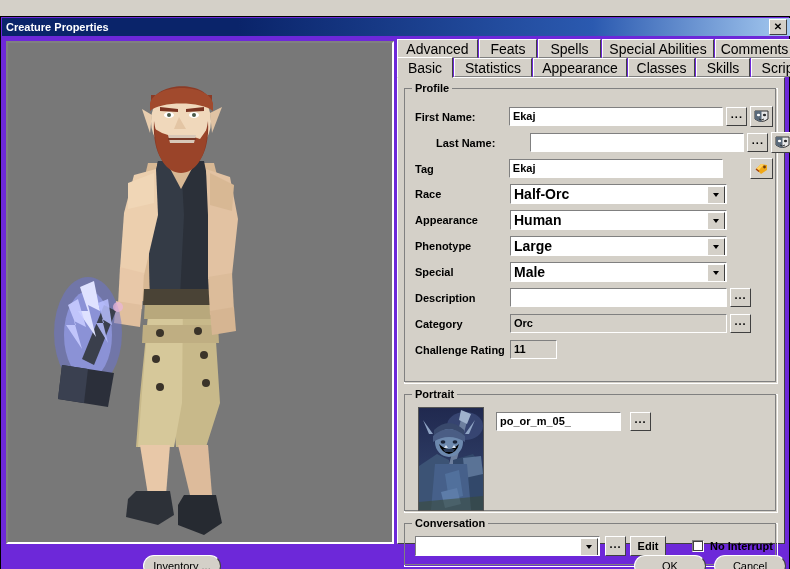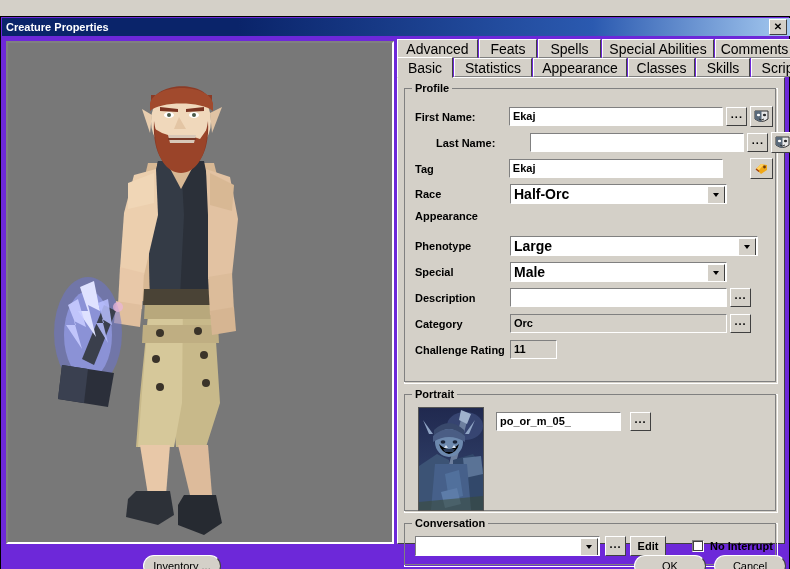--- a/index.html
+++ b/index.html
@@ -288,25 +288,31 @@
           <div class="combo" style="width:217px">
             <span>Half-Orc</span>
             <span class="arrow">
                 <i></i>
               </span>
           </div>
         </div>
 
         <div class="row" style="left:10px;top:121px;width:358px;">
           <span class="lbl" style="width:95px">Appearance</span>
+          <div class="combo" style="width:217px">
+            <span>Human</span>
+            <span class="arrow">
+                <i></i>
+              </span>
+          </div>
         </div>
 
         <div class="row" style="left:10px;top:147px;width:358px;">
           <span class="lbl" style="width:95px">Phenotype</span>
-          <div class="combo" style="width:248px">
+          <div class="combo" style="width:217px">
             <span>Large</span>
             <span class="arrow">
                 <i></i>
               </span>
           </div>
         </div>
 
         <div class="row" style="left:10px;top:173px;width:358px;">
           <span class="lbl" style="width:95px">Special</span>
           <div class="combo" style="width:217px">

